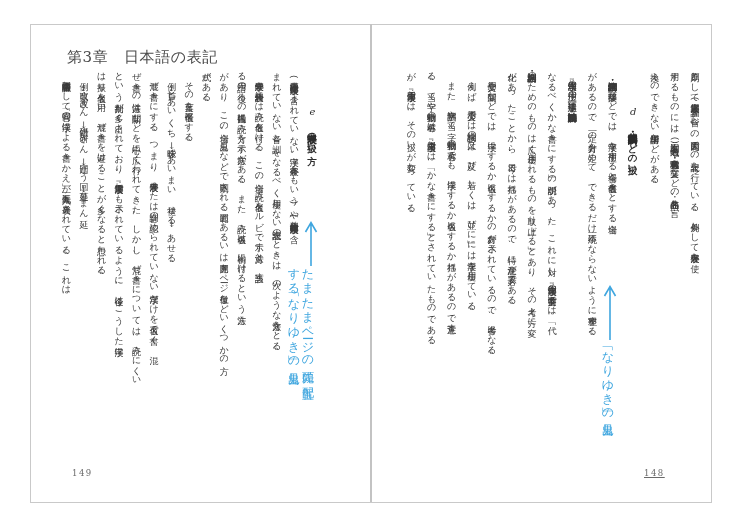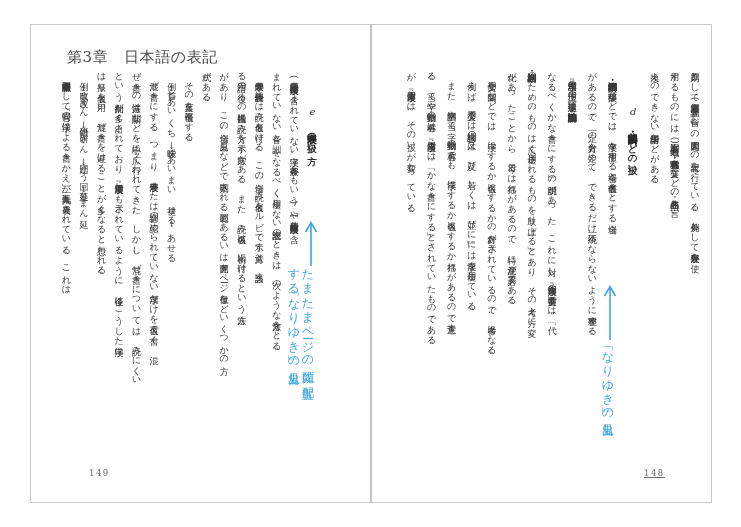--- a/index.html
+++ b/index.html
@@ -4,21 +4,21 @@
 <style>
   html,body{margin:0;padding:0;background:#ffffff;}
   body{width:741px;height:527px;position:relative;overflow:hidden;
        font-family:"DejaVu Serif","Liberation Serif",serif;}
   .frame{position:absolute;left:30px;top:24px;width:680px;height:477px;
          border:1px solid #c9c9c9;background:#ffffff;}
   .divider{position:absolute;left:370px;top:24px;width:2px;height:478px;background:#c3c3c3;}
   .chapter-header{position:absolute;left:67px;top:48px;font-size:15px;color:#4a4a4a;
          letter-spacing:0.6px;}
   .page-num{position:absolute;font-size:8.5px;color:#6a6a6a;letter-spacing:1.5px;}
-  .pn-left{left:89px;top:468px;}
+  .pn-left{left:72px;top:468px;}
   .pn-right{left:644px;top:468px;text-decoration:underline;}
   .page-body{position:absolute;top:66px;height:404px;display:flex;
          flex-direction:row-reverse;justify-content:space-between;}
   .pb-left{left:61px;width:257px;}
   .pb-right{left:406px;width:293px;}
   .col{writing-mode:vertical-rl;text-orientation:mixed;font-size:9px;line-height:1.05;
        white-space:nowrap;color:#3a3a3a;}
   .col.heading{font-family:"DejaVu Sans","Liberation Sans",sans-serif;font-weight:bold;
        font-size:9.5px;color:#2c2c2c;padding-top:40px;line-height:1.1;}
   .heading .hletter{display:inline-block;font-family:"DejaVu Serif","Liberation Serif",serif;

